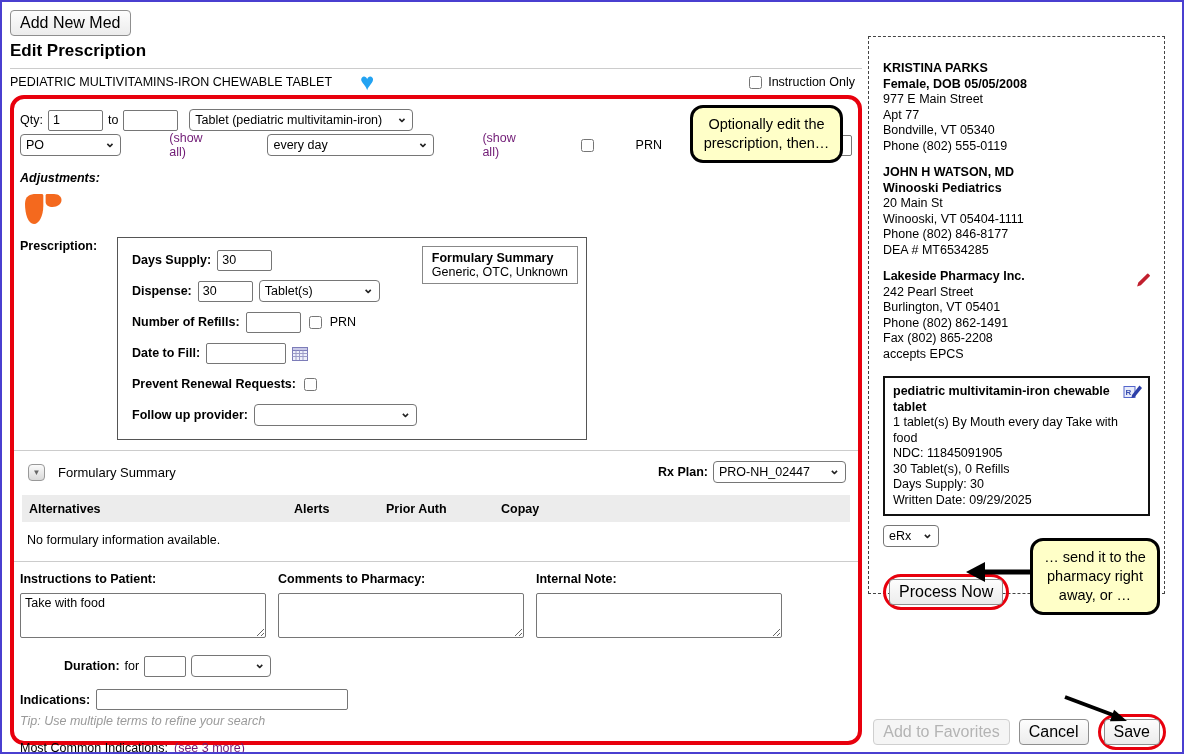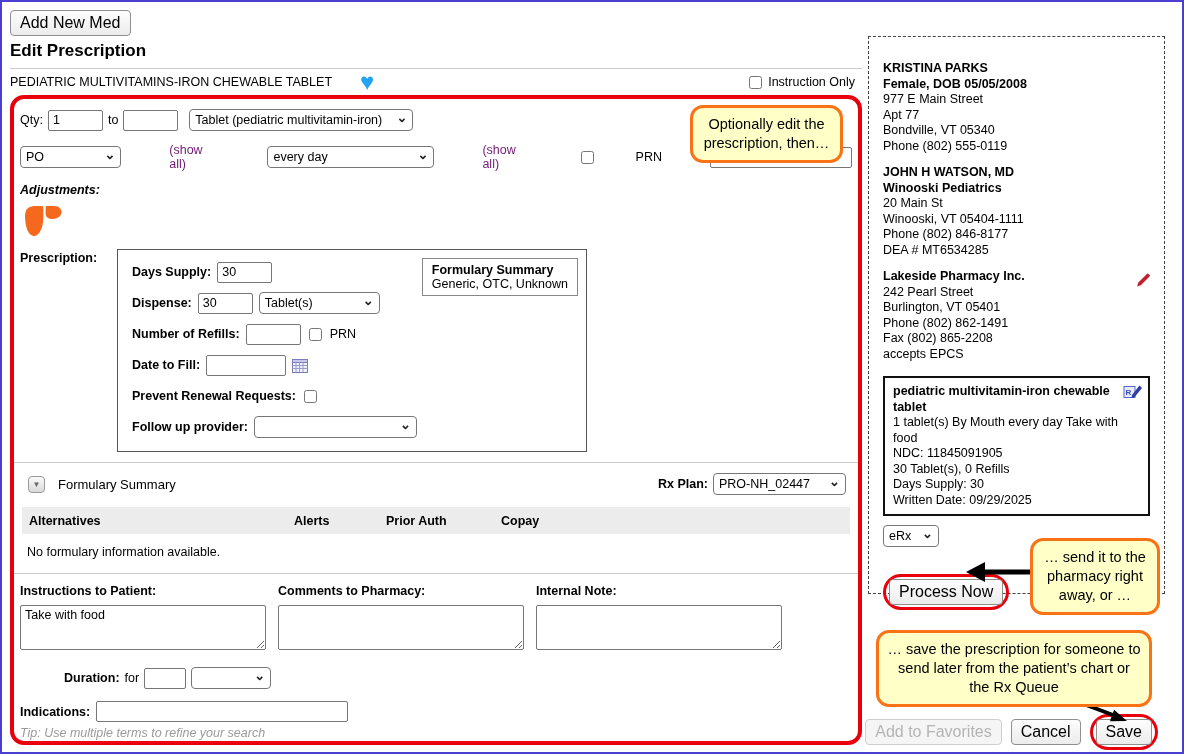--- a/index.html
+++ b/index.html
@@ -89,29 +89,29 @@
   .sb-b { font-weight:bold; }
   .pencil { position:absolute; right:-2px; top:2px; cursor:pointer; }
   .med-sum { border:2px solid #111; padding:6px 8px; position:relative; margin-top:14px; line-height:15.5px; }
   .med-sum .name { font-weight:bold; width:225px; }
   .rx-edit { position:absolute; right:5px; top:6px; cursor:pointer; }
   .erx-wrap { margin-top:9px; width:56px; }
   .ring { display:inline-block; border:3px solid #e8000d; border-radius:999px; padding:2px 3px; }
   .process-wrap { margin-top:27px; }
 
   .callout {
-    position:absolute; background:#ffffc8; border:3px solid #f97316; border-radius:13px;
+    position:absolute; background:#ffffc8; border:3px solid #000000; border-radius:13px;
     padding:7px 8px; text-align:center; font-size:14.5px; line-height:19px; z-index:5;
   }
   .c1 { left:688px; top:103px; width:153px; }
   .c2 { left:1028px; top:536px; width:130px;text-align:center; }
   .c3 { left:874px; top:628px; width:276px; }
   .arrow-svg { position:absolute; z-index:4; }
 
-  .footer-btns { position:absolute; right:24px; top:712px; display:flex; align-items:center; gap:9px; }
+  .footer-btns { position:absolute; right:16px; top:712px; display:flex; align-items:center; gap:9px; }
 </style>
 </head>
 <body>
 
 <div class="page">
 
   <div class="main">
     <button class="btn">Add New Med</button>
     <h1 class="page-title">Edit Prescription</h1>
     <div class="hr"></div>
@@ -132,21 +132,21 @@
       <div class="row" style="margin-top:2px;">
         <span>Qty:</span>
         <input type="text" style="width: 55px;" value="1">
         <span>to</span>
         <input type="text" style="width: 55px;" value="">
         <span class="sel" style="width:224px; margin-left:6px;">
           <select><option>Tablet (pediatric multivitamin-iron)</option></select>
         </span>
       </div>
 
-      <div class="row" style="margin-top:12px;gap:40px;">
+      <div class="row" style="margin-top:0;gap:40px;">
         <span class="sel" style="width:108px;">
           <select><option>PO</option></select>
         </span>
         <a class="link" style="margin:0 8px;">(show all)</a>
         <span class="sel" style="width:178px;border-radius:7px;">
           <select><option>every day</option></select>
         </span>
         <a class="link" style="margin:0 6px 0 8px;">(show all)</a>
         <input type="checkbox" style="">
         <span>PRN</span>
@@ -317,21 +317,20 @@
     </div>
     <div class="process-wrap">
       <span class="ring">
         <button class="btn">Process Now</button>
       </span>
     </div>
   </div>
 
   <div class="callout c1">Optionally edit the prescription, then…</div>
   <div class="callout c2">… send it to the pharmacy right away, or …</div>
-  <div class="callout c3">… save the prescription for someone to send later from the patient’s chart or the Rx Queue</div>
 
   <svg class="arrow-svg" style="left:962px; top:556px;" width="70" height="28">
     <line x1="66" y1="14" x2="18" y2="14" stroke="#000" stroke-width="5"></line>
     <polygon points="2,14 21,4 21,24" fill="#000"></polygon>
   </svg>
   <svg class="arrow-svg" style="left:1055px; top:692px;" width="80" height="32">
     <line x1="8" y1="3" x2="56" y2="21" stroke="#000" stroke-width="4"></line>
     <polygon points="70,27 52.9,27.2 57.1,15.8" fill="#000"></polygon>
   </svg>
 

